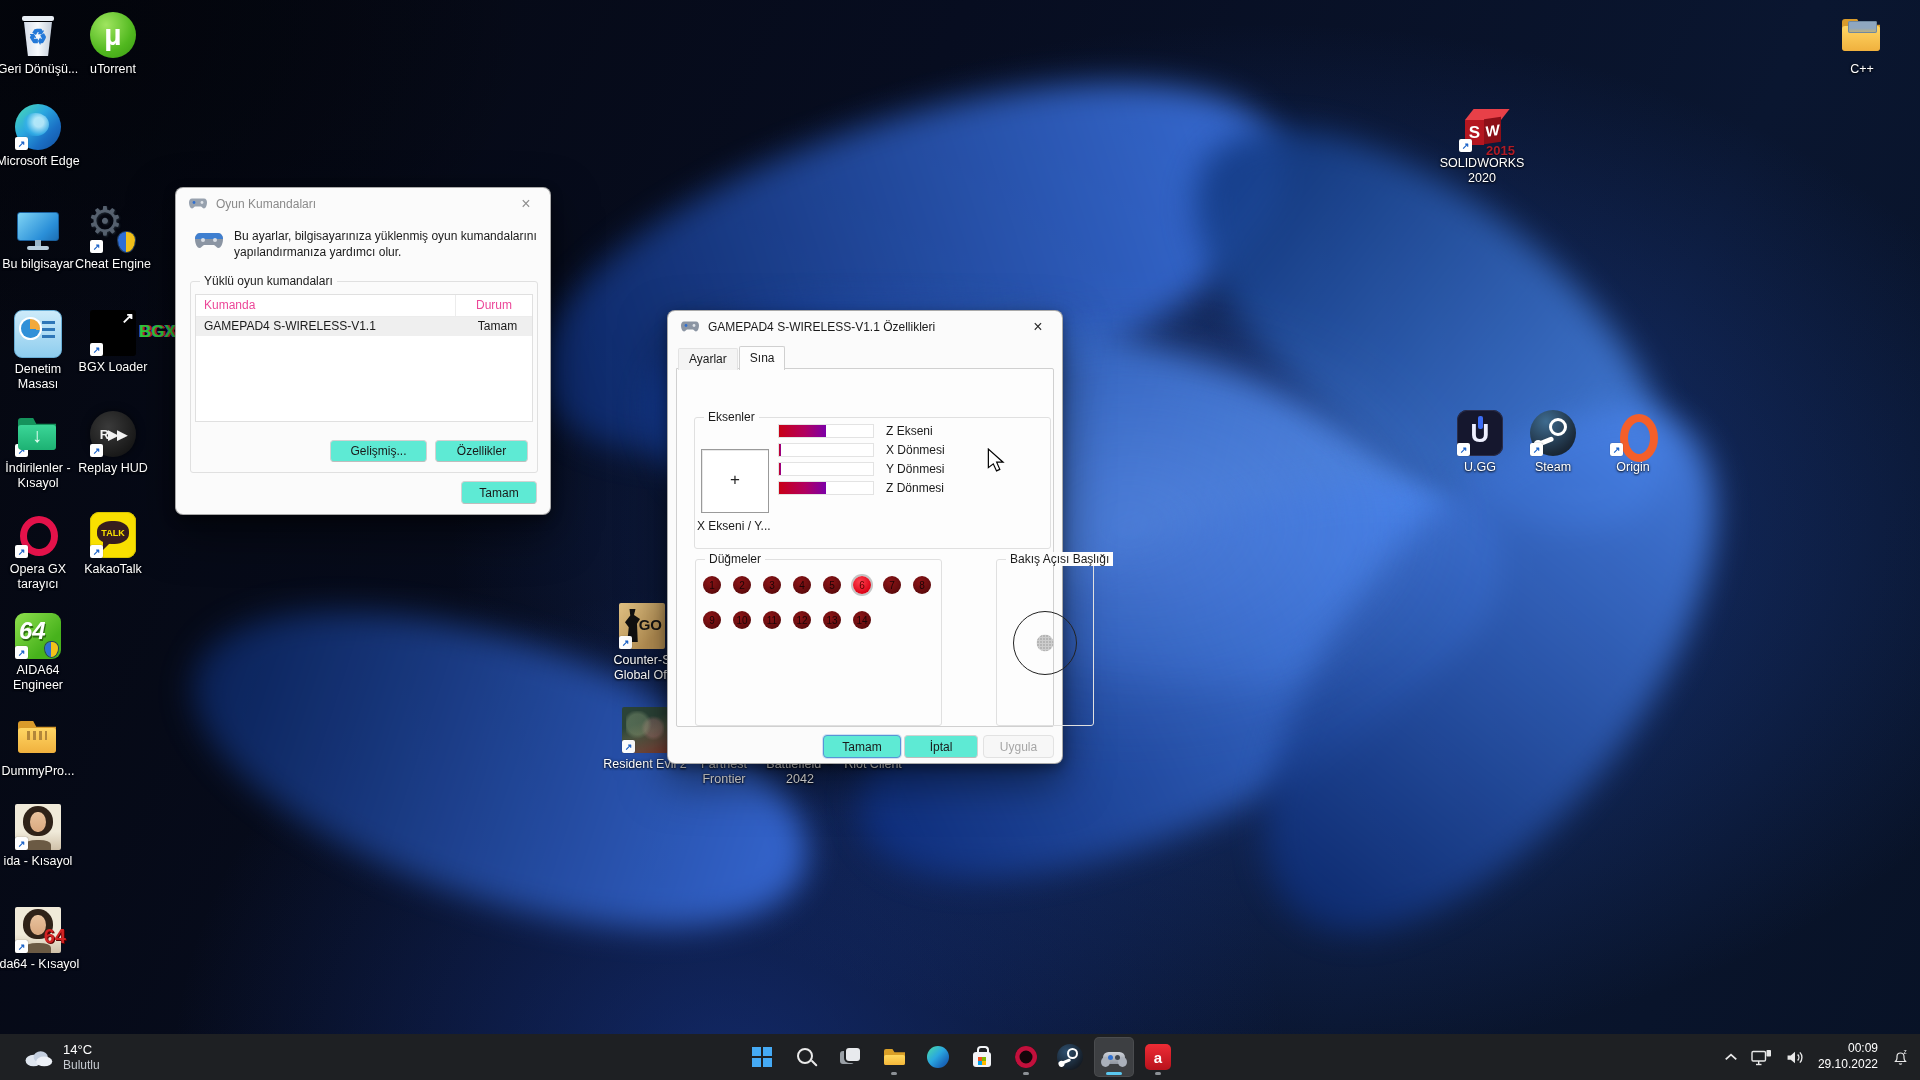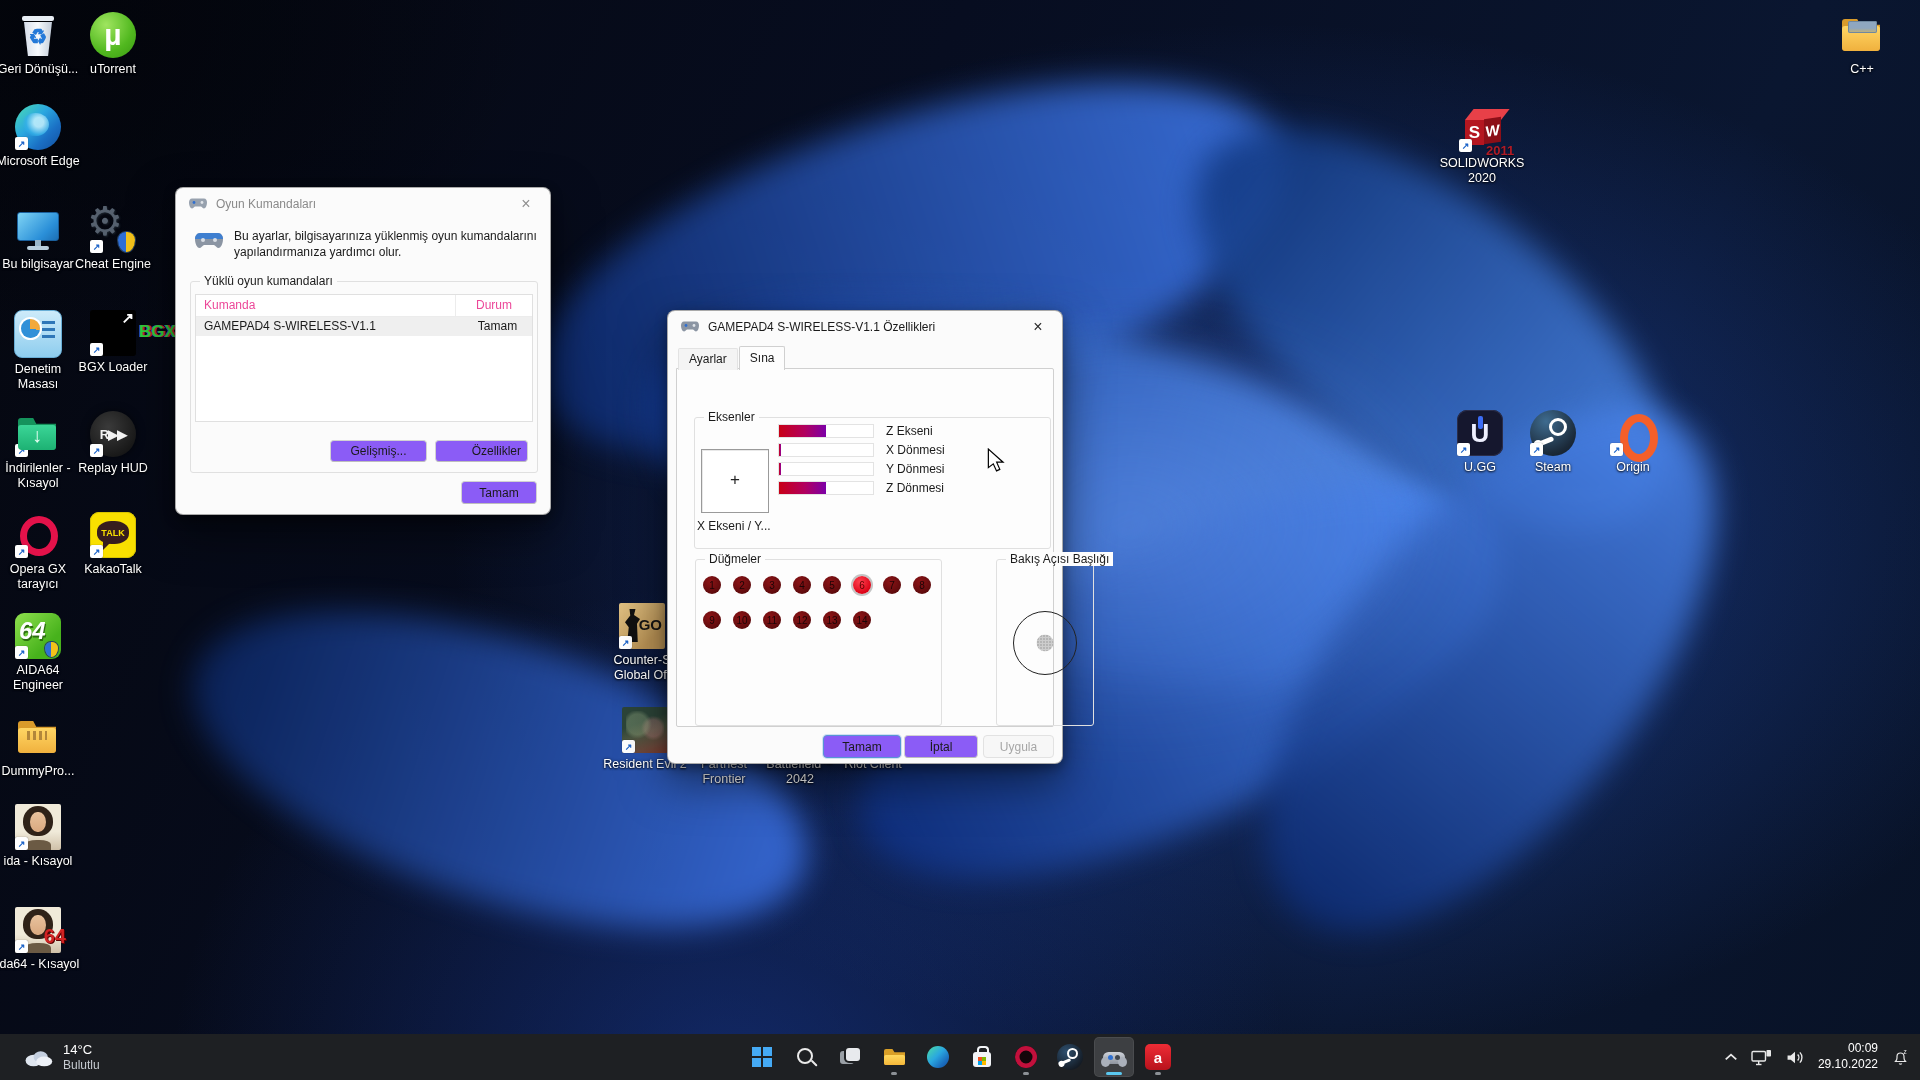--- a/index.html
+++ b/index.html
@@ -126,41 +126,41 @@
   .win{position:absolute;background:#fbfbfb;border-radius:8px;border:1px solid rgba(70,70,70,.45);
     box-shadow:0 18px 46px rgba(0,0,0,.5),0 4px 12px rgba(0,0,0,.35);font-size:12px;color:#1a1a1a;}
   .titlebar{position:relative;height:31px;display:flex;align-items:center;padding:0 12px;border-radius:8px 8px 0 0;}
   .titlebar .ticon{width:20px;height:13px;margin-right:8px;flex:0 0 auto;}
   .ttext{font-size:12px;}
   .inactive .ttext{color:#8a8a8a;}
   .closex{position:absolute;right:14px;top:6px;width:20px;height:20px;text-align:center;line-height:19px;font-size:16px;color:#2b2b2b;}
   .inactive .closex{color:#909090;}
 
   .btn{position:absolute;font-family:"Liberation Sans",sans-serif;font-size:12px;color:#1a1a1a;
-    background:#8b5cf6;border:1px solid #d2d2d2;border-bottom-color:#bdbdbd;border-radius:4px;}
+    background:#5eead4;border:1px solid #d2d2d2;border-bottom-color:#bdbdbd;border-radius:4px;}
   .btn.default{border:1px solid #5795d6;box-shadow:0 0 0 1px rgba(87,149,214,.25);}
   .btn.disabled{color:#a6a6a6;background:#f7f7f7;border-color:#e2e2e2;}
 
   
   #gc-dialog{left:175px;top:187px;width:374px;height:326px;z-index:40;}
   .gc-intro{position:absolute;left:18px;top:40px;display:flex;}
   .gc-intro .gicon{width:30px;height:20px;margin:2px 10px 0 0;flex:0 0 auto;}
   .gc-intro p{margin:0;width:306px;font-size:12px;line-height:1.35;}
   .grp{position:absolute;border:1px solid #e0e0e0;border-radius:3px;}
   .grp-label{position:absolute;top:-8px;left:9px;background:#fbfbfb;padding:0 4px;font-size:12px;white-space:nowrap;}
   #gc-group{left:14px;top:93px;width:346px;height:190px;}
   .listview{position:absolute;left:4px;top:12px;width:336px;height:126px;background:#fff;border:1px solid #e0e0e0;}
   .lv-header{display:flex;height:21px;line-height:21px;border-bottom:1px solid #ececec;font-size:12px;color:#ec4899;}
   .lv-h1{width:251px;padding-left:8px;border-right:1px solid #ececec;}
   .lv-h2{flex:1;text-align:center;}
   .lv-row{display:flex;height:19px;line-height:19px;background:#efefef;font-size:12px;}
   .lv-c1{width:259px;padding-left:8px;}
   .lv-c2{flex:1;text-align:center;}
   #gc-adv{left:139px;top:158px;width:97px;height:22px;}
-  #gc-props{left:244px;top:158px;width:93px;height:22px;text-align:right;}
+  #gc-props{left:244px;top:158px;width:93px;height:22px;}
   #gc-ok{left:285px;top:293px;width:76px;height:23px;}
 
   
   #props-dialog{left:667px;top:310px;width:394px;height:452px;z-index:50;}
   .tabs{position:absolute;left:10px;top:37px;display:flex;z-index:3;}
   .tab{font-size:12px;padding:3px 10px 4px;border:1px solid #e3e3e3;border-bottom:none;border-radius:2px 2px 0 0;background:#f4f4f4;color:#1a1a1a;margin-right:1px;}
   .tab.active{background:#fdfdfd;border-color:#d0d0d0;padding-top:4px;margin-top:-2px;position:relative;z-index:4;}
   .page{position:absolute;left:8px;top:57px;width:376px;height:357px;background:#fdfdfd;border:1px solid #d0d0d0;border-radius:0 2px 2px 2px;}
   .page .grp-label{background:#fdfdfd;}
   .instr{position:absolute;left:17px;top:8px;width:352px;margin:0;font-size:12px;line-height:1.3;}
@@ -390,21 +390,21 @@
      </div>
       <div class="desk-icon" style="left:830px;top:707px">
        <div class="ic g-riot-client"></div>
        <div class="dlabel">Riot Client</div>
      </div>
       <div class="desk-icon" style="left:1439px;top:106px">
        <div class="ic g-solidworks">
           <span class="sw-top"></span>
           <span class="sw-right">W</span>
           <span class="sw-left gt">S</span>
-          <span class="gt2">2011</span>
+          <span class="gt2">2015</span>
           <span class="sc">↗</span>
         </div>
        <div class="dlabel">SOLIDWORKS 2020</div>
      </div>
       <div class="desk-icon" style="left:1819px;top:12px">
        <div class="ic g-cpp-folder fold">
           <span class="cpp-pic"></span>
         </div>
        <div class="dlabel">C++</div>
      </div>

